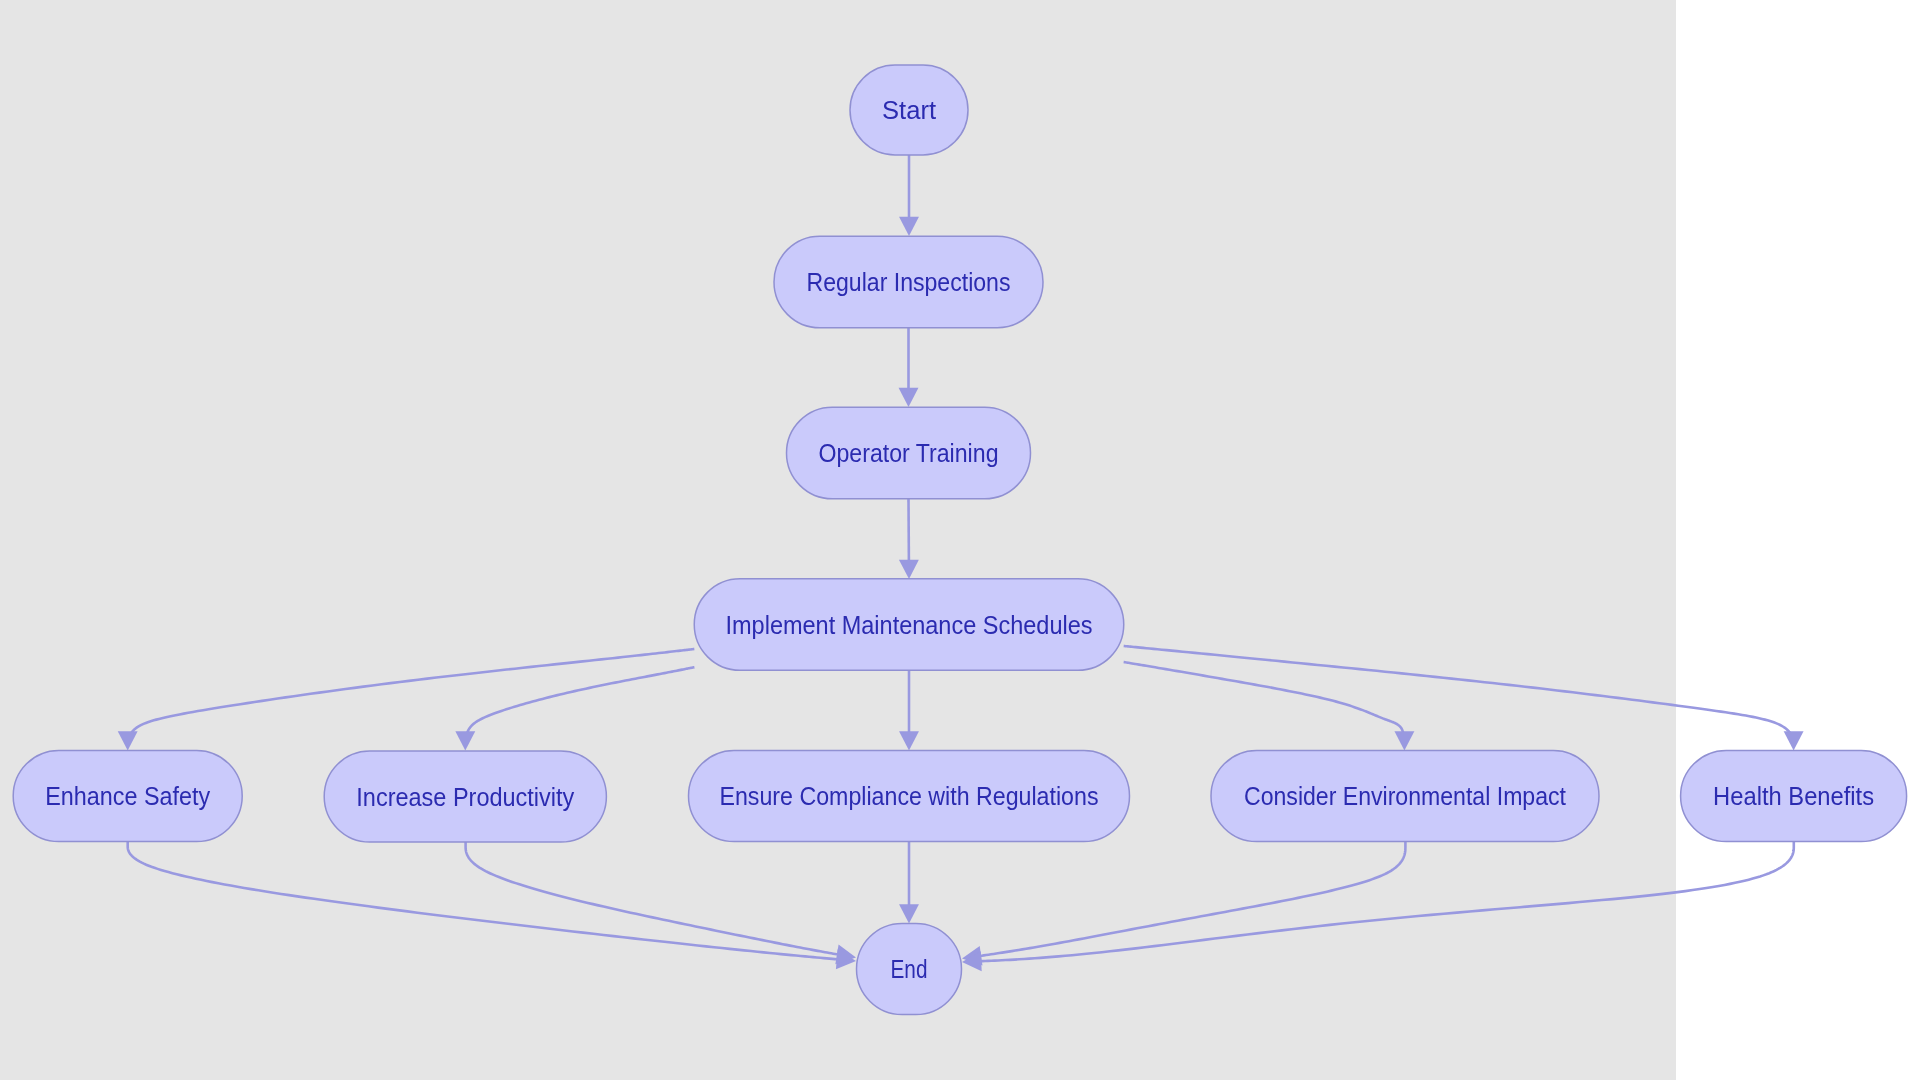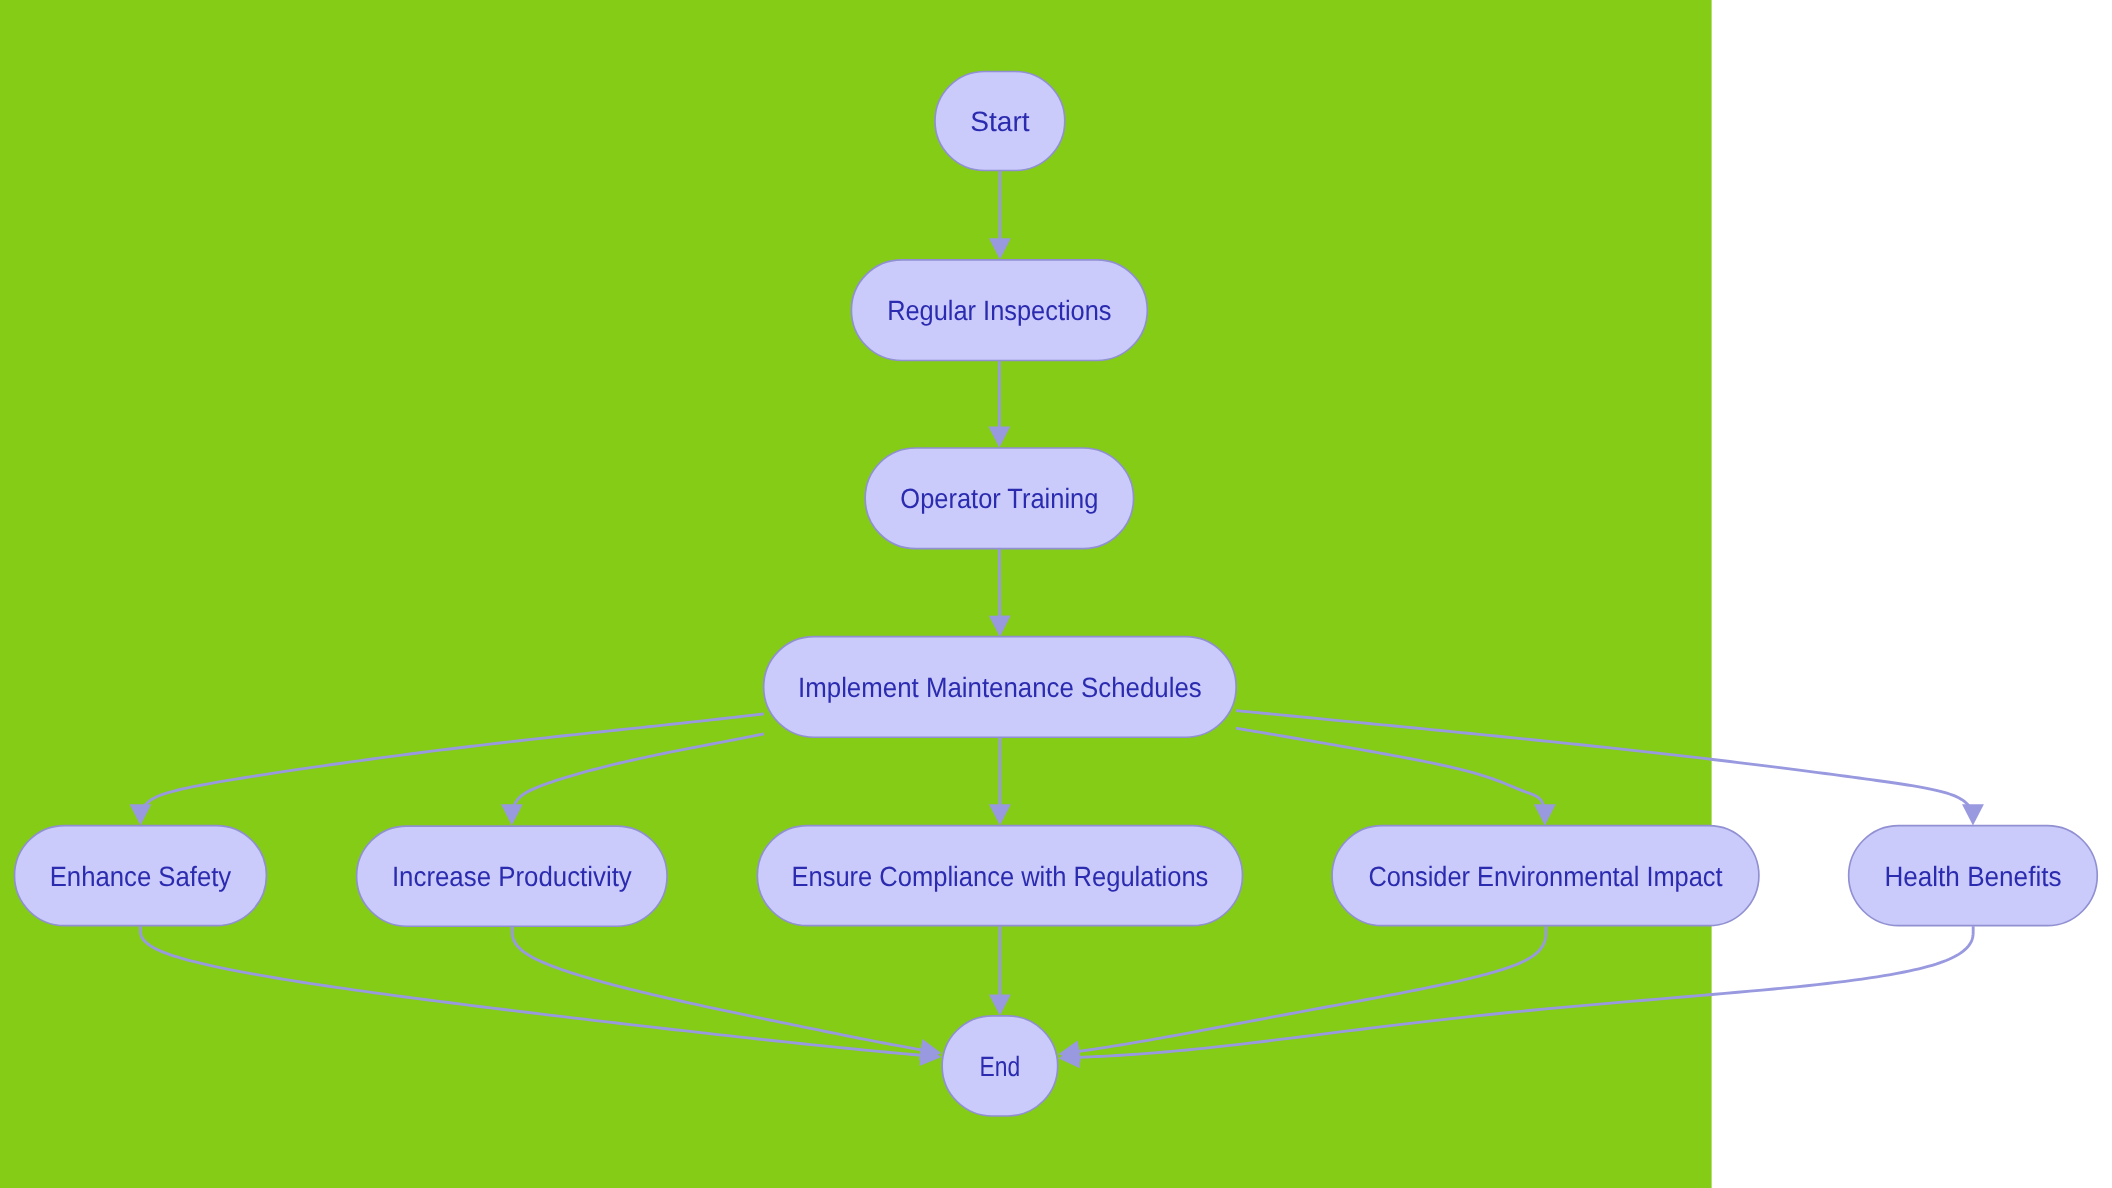--- a/index.html
+++ b/index.html
@@ -5,23 +5,23 @@
   html, body {
     margin: 0;
     padding: 0;
     width: 1920px;
     height: 1080px;
     background: #ffffff;
     overflow: hidden;
   }
   #board {
     position: relative;
-    width: 1556px;
+    width: 1676px;
     height: 1080px;
-    background: #84cc16;
+    background: #e5e5e5;
   }
   svg#flowchart {
     position: absolute;
     left: 0;
     top: 0;
     width: 1920px;
     height: 1080px;
     display: block;
   }
   .node-shape {

